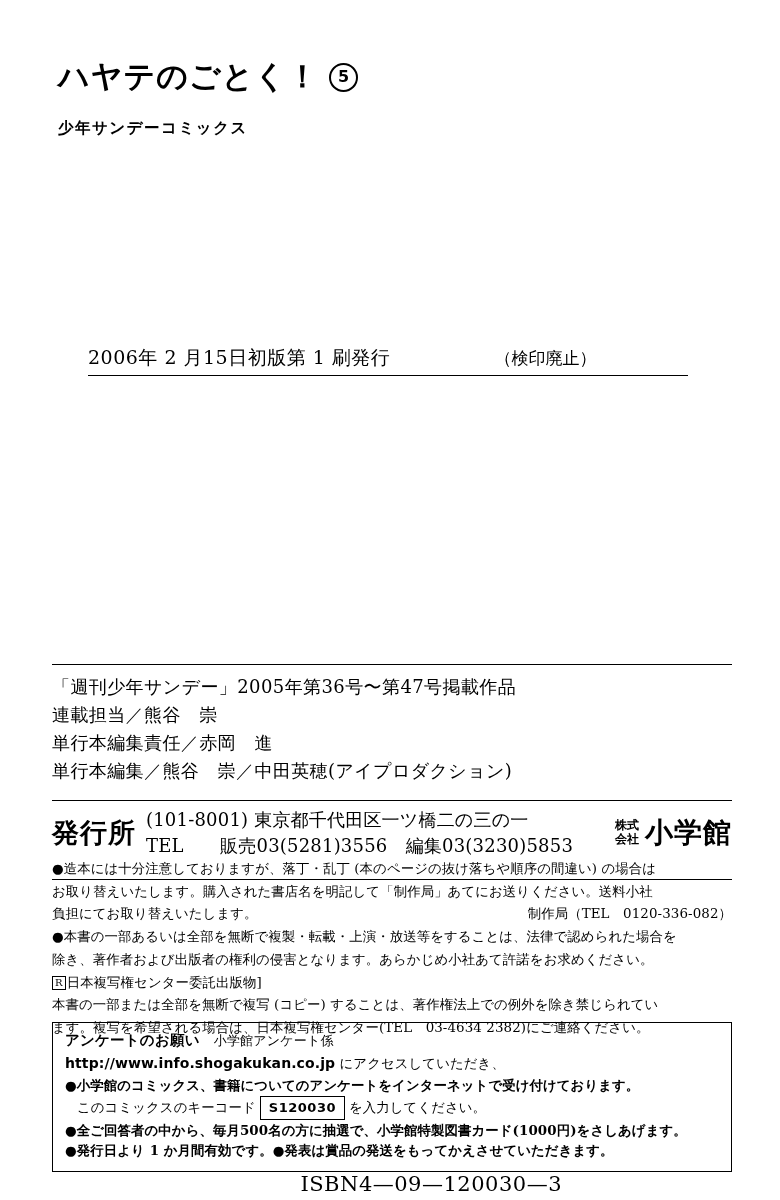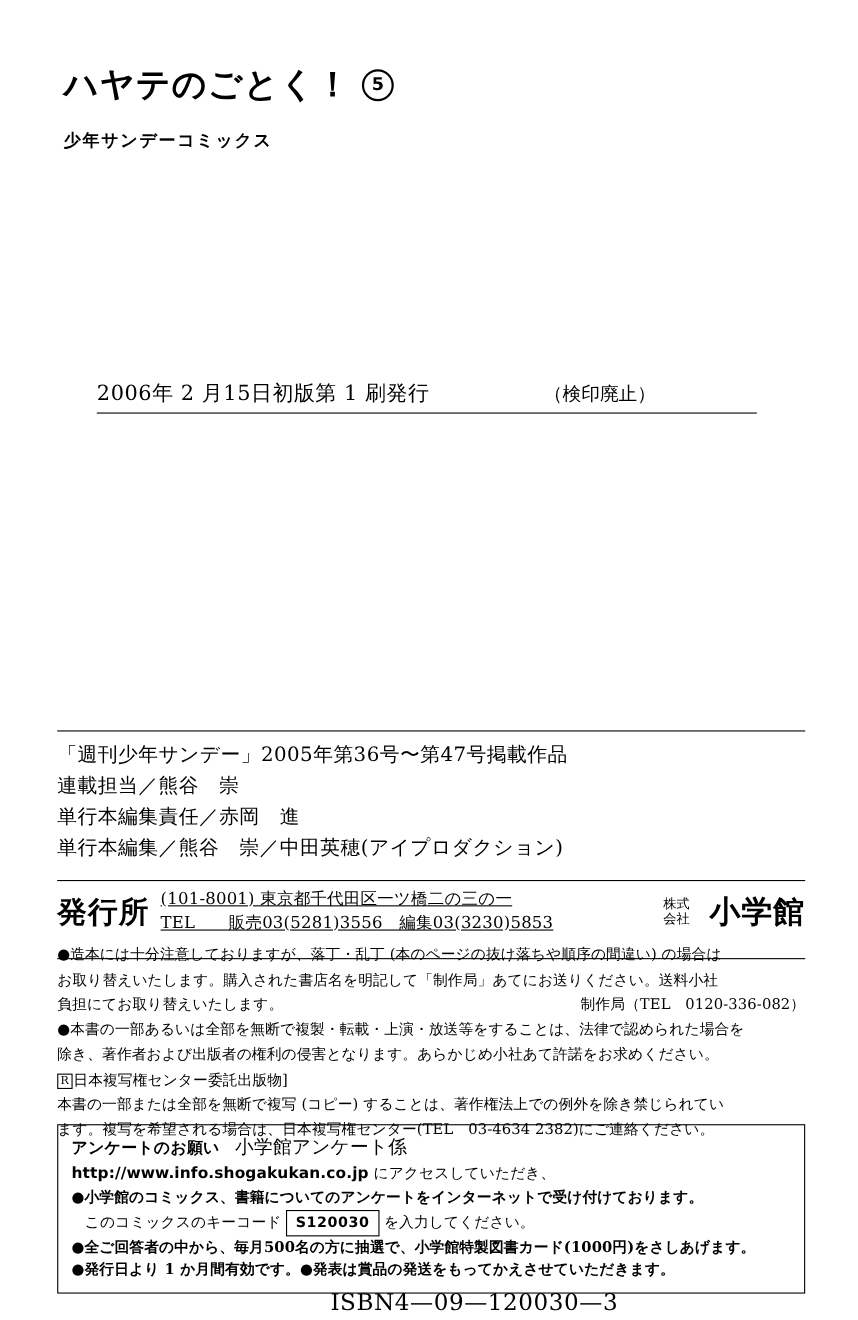--- a/index.html
+++ b/index.html
@@ -171,33 +171,32 @@
   }
   .pub-label {
     font-size: 27px;
     font-weight: bold;
     letter-spacing: 1px;
     white-space: nowrap;
     margin-right: 10px;
   }
   .pub-addr {
     flex: 1;
-    font-size: 15px;
+    font-size: 18px;
     line-height: 1.45;
     letter-spacing: 0.2px;
     white-space: nowrap;
-    text-decoration: underline;
   }
   .pub-corp {
     font-family: "DejaVu Sans", sans-serif;
     font-size: 12px;
-    font-weight: normal;
+    font-weight: bold;
     line-height: 1.15;
     text-align: center;
-    margin-right: 18px;
+    margin-right: 6px;
     white-space: nowrap;
   }
   .pub-name {
     font-family: "DejaVu Sans", sans-serif;
     font-size: 28px;
     font-weight: bold;
     letter-spacing: 1px;
     white-space: nowrap;
   }
 
@@ -239,21 +238,21 @@
     border: 1.5px solid #000;
     padding: 8px 12px 10px 12px;
   }
   .survey-head {
     font-size: 14.5px;
     font-weight: bold;
     letter-spacing: 0.2px;
     margin-bottom: 3px;
   }
   .survey-head .sub {
-    font-size: 17px;
+    font-size: 13px;
     font-weight: normal;
     margin-left: 14px;
   }
   .survey-line {
     font-size: 13.4px;
     line-height: 1.55;
     letter-spacing: 0.1px;
   }
   .survey-line.bold {
     font-weight: bold;

